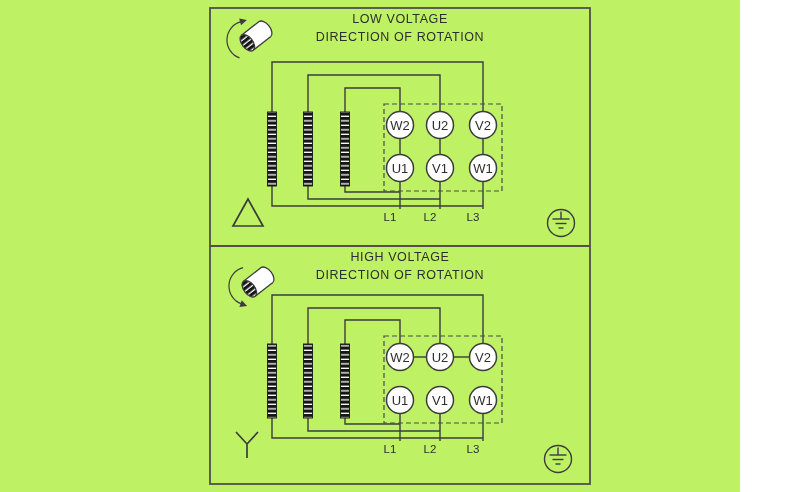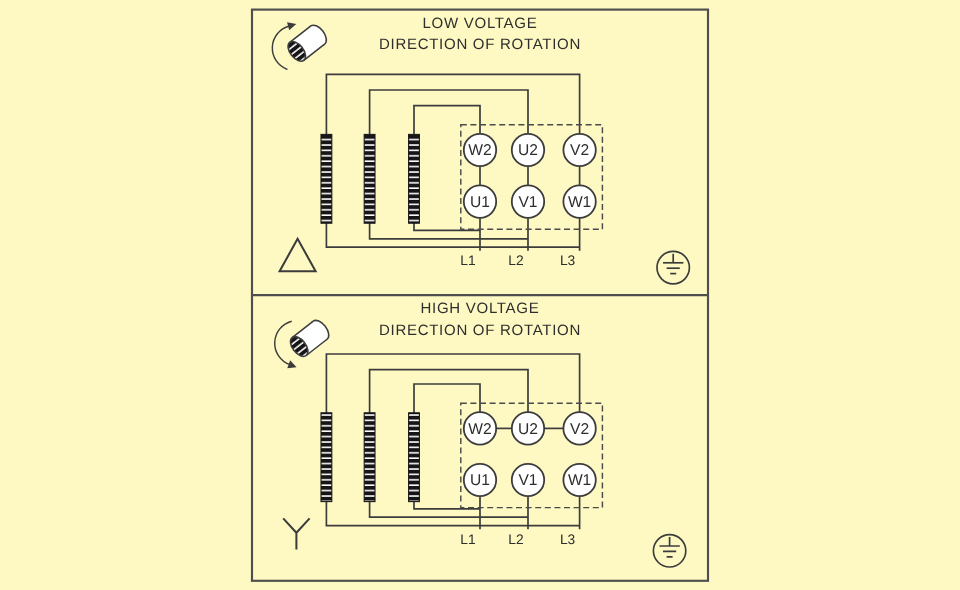--- a/index.html
+++ b/index.html
@@ -1,16 +1,16 @@
 <!DOCTYPE html>
 <html><head>
 <meta charset="utf-8">
 <style>
   html, body { margin: 0; padding: 0; background: #ffffff; }
-  .stage { width: 800px; height: 492px; position: relative; background: #fef9c3;
+  .stage { width: 740px; height: 492px; position: relative; background: #bef264;
            font-family: "Liberation Sans", sans-serif; text-align: right; }
   svg { display: block; }
   .border  { stroke: #4f4f4f; stroke-width: 1.8; fill: none; }
   .wire    { stroke: #3c3c3c; stroke-width: 1.4; fill: none; }
   .thin    { stroke: #3c3c3c; stroke-width: 1.2; fill: none; }
   .term    { stroke: #3c3c3c; stroke-width: 1.5; fill: #ffffff; }
   .dashedbox { stroke: #4a4a4a; stroke-width: 1.2; fill: none; stroke-dasharray: 5 3; }
   .sym     { stroke: #3c3c3c; stroke-width: 1.7; fill: none; }
   .gnd     { stroke: #3c3c3c; stroke-width: 1.4; fill: none; }
   .bar     { fill: url(#ribs); stroke: #161616; stroke-width: 0.9; }

